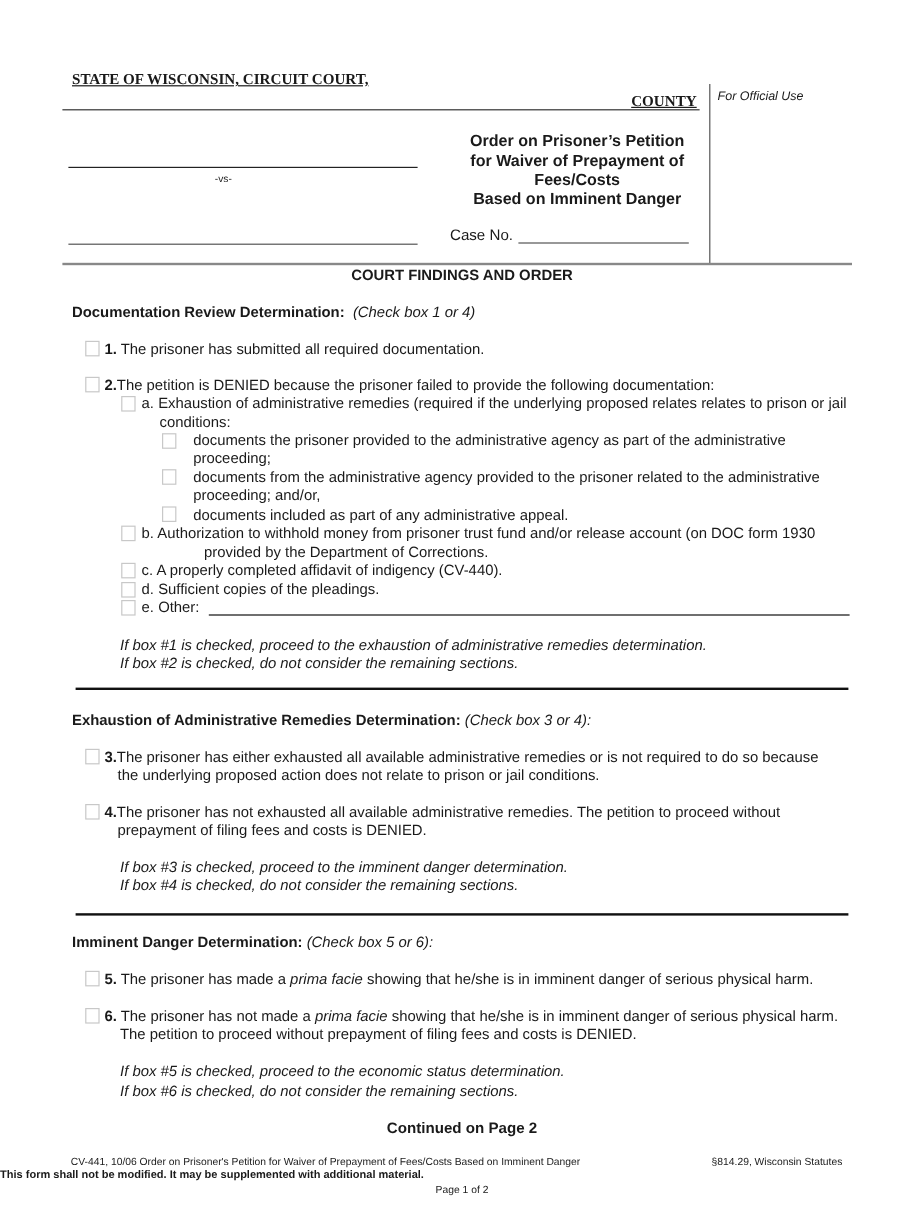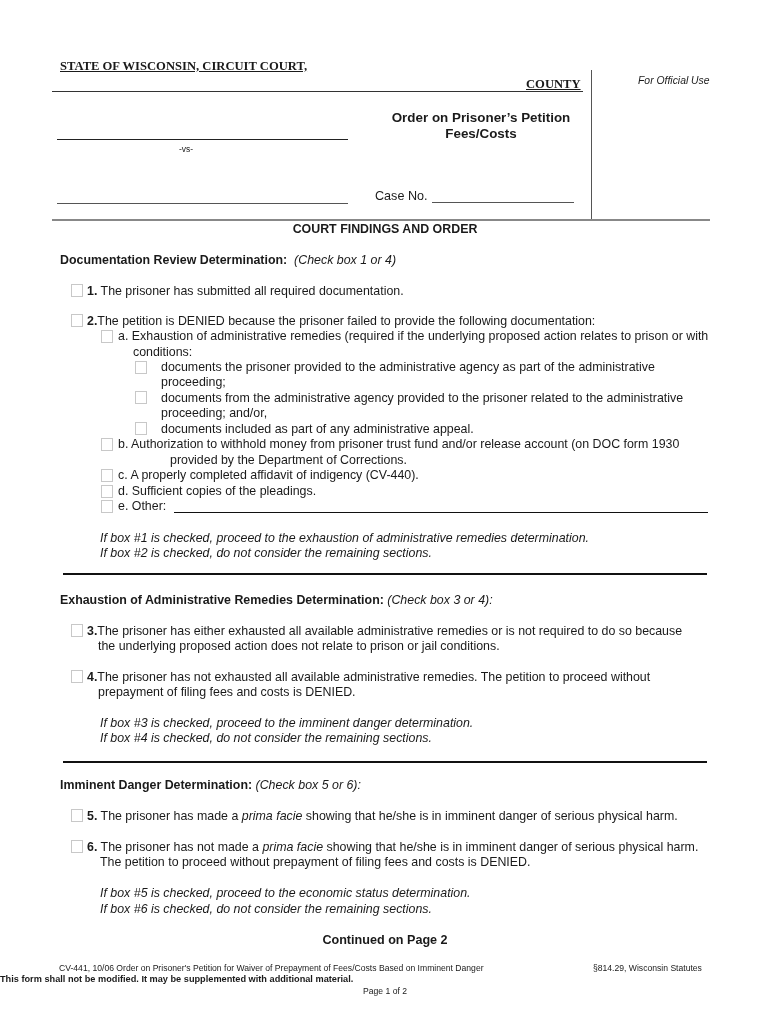--- a/index.html
+++ b/index.html
@@ -17,29 +17,31 @@
                  font-weight:bold; font-size:13.4px; line-height:16px; }
   .small { font-size:9.3px; }
 </style>
 </head>
 <body>
 
 <div class="txt serif b" style="left:60px;top:59px;font-size:12.6px;text-decoration:underline;">STATE OF WISCONSIN, CIRCUIT COURT,</div>
 <div class="txt serif b" style="left:526px;top:77px;font-size:12.6px;text-decoration:underline;">COUNTY</div>
 <div class="hline" style="left:52px;top:91px;width:531px;border-top-color:#333;"></div>
 <div class="vline" style="left:591px;top:70px;height:150px;"></div>
-<div class="txt i" style="left:598px;top:73px;font-size:10.4px;margin-left:40px;">For Official Use</div>
+<div class="txt i" style="left:598px;top:73px;font-size:10.4px;">For Official Use</div>
 
 <div class="hline" style="left:57px;top:139px;width:291px;border-top:1px solid #222;"></div>
 <div class="txt small" style="left:179px;top:142px;font-size:8.5px;">-vs-</div>
 <div class="hline" style="left:57px;top:203px;width:291px;border-top:1px solid #555;"></div>
 
 <div class="title-block">
   <div>Order on Prisoner’s Petition</div>
+  <div>for Waiver of Prepayment of</div>
   <div>Fees/Costs</div>
+  <div>Based on Imminent Danger</div>
 </div>
 <div class="txt" style="left:375px;top:189px;font-size:12.6px;">Case No.</div>
 <div class="hline" style="left:432px;top:202px;width:142px;border-top:1px solid #555;"></div>
 
 <div class="hline" style="left:52px;top:219px;width:658px;border-top:2px solid #888;"></div>
 
 <div class="txt b" style="left:0;width:770px;text-align:center;top:222px;">COURT FINDINGS AND ORDER</div>
 
 <div class="txt" style="left:60px;top:253px;">
   <span class="b">Documentation Review Determination:</span>&nbsp;
@@ -51,21 +53,21 @@
   <span class="b">1.</span>
   <span>The prisoner has submitted all required documentation.</span>
 </div>
 
 <div class="cb" style="left:71px;top:314px;"></div>
 <div class="txt" style="left:87px;top:314px;">
   <span class="b">2.</span><span>The petition is DENIED because the prisoner failed to provide the following documentation:</span>
 </div>
 
 <div class="cb" style="left:101px;top:330px;"></div>
-<div class="txt" style="left:118px;top:329px;">a. Exhaustion of administrative remedies (required if the underlying proposed action relates to prison or with</div>
+<div class="txt" style="left:118px;top:329px;">a. Exhaustion of administrative remedies (required if the underlying proposed relates relates to prison or jail</div>
 <div class="txt" style="left:133px;top:345px;">conditions:</div>
 
 <div class="cb" style="left:135px;top:361px;"></div>
 <div class="txt" style="left:161px;top:360px;">documents the prisoner provided to the administrative agency as part of the administrative</div>
 <div class="txt" style="left:161px;top:375px;">proceeding;</div>
 
 <div class="cb" style="left:135px;top:391px;"></div>
 <div class="txt" style="left:161px;top:391px;">documents from the administrative agency provided to the prisoner related to the administrative</div>
 <div class="txt" style="left:161px;top:406px;">proceeding; and/or,</div>
 

